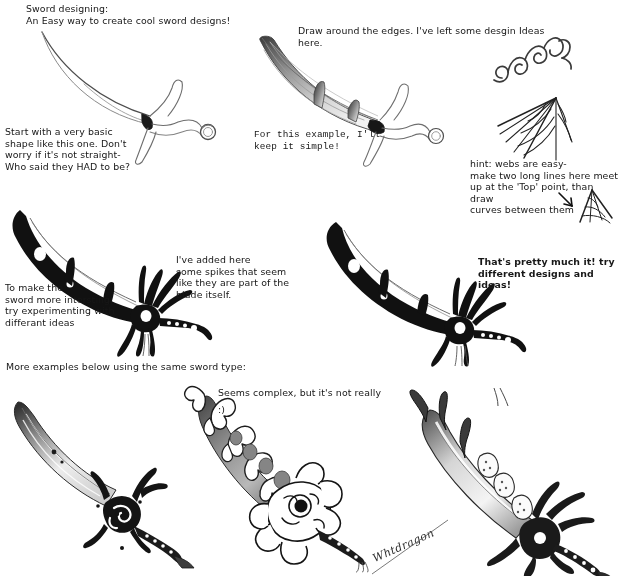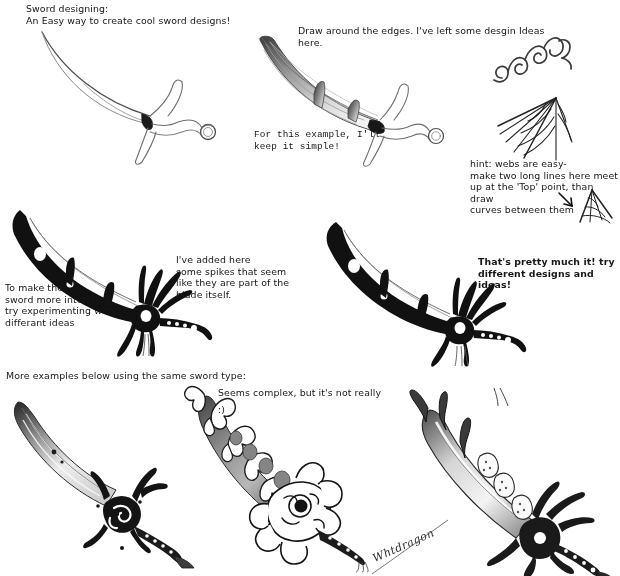--- a/index.html
+++ b/index.html
@@ -62,20 +62,24 @@
 
         <path d="M116 100 C 112 110, 108 122, 104 132 C 102 136, 106 138, 110 134 C 116 124, 122 112, 124 104" stroke="#6d6d6d"></path>
 
         <circle cx="176" cy="104" r="7.5" stroke="#4d4d4d" stroke-width="1.3"></circle>
         <circle cx="176" cy="104" r="4.5" stroke="#8d8d8d" stroke-width="0.9"></circle>
         <path d="M170 100 C 172 98, 176 96, 180 98" stroke="#7a7a7a"></path>
       </g>
     </svg>
   </div>
 
+  <div class="note" style="left:5px;top:126px;">Start with a very basic
+shape like this one. Don't
+worry if it's not straight-
+Who said they HAD to be?</div>
 
   <div class="note" style="left:298px;top:9px;margin-top:16px;">Draw around the edges. I've left some desgin Ideas
 here.</div>
 
   <div class="art" style="left:252px;top:32px;">
     <svg width="200" height="130" viewBox="0 0 200 130">
       <defs>
         <linearGradient id="bladeG2" x1="0" y1="0" x2="0.6" y2="1">
           <stop offset="0%" stop-color="#3a3a3a"></stop>
           <stop offset="40%" stop-color="#9a9a9a"></stop>
@@ -273,21 +277,21 @@
         <path d="M139 130 C 139 138, 138 146, 137 150"></path>
         <path d="M143 130 C 144 138, 144 146, 144 150"></path>
         <path d="M147 130 C 148 138, 149 146, 150 150"></path>
       </g>
     </svg>
   </div>
 
   <div class="note" style="left:478px;top:256px;font-weight:bold;">That's pretty much it! try
 different designs and ideas!</div>
 
-  <div class="note" style="left:6px;top:361px;margin-top:9px;">More examples below using the same sword type:</div>
+  <div class="note" style="left:6px;top:361px;">More examples below using the same sword type:</div>
 
   <div class="art" style="left:10px;top:390px;">
     <svg width="195" height="180" viewBox="0 0 195 180">
       <defs>
         <linearGradient id="bladeE1" x1="0.1" y1="0" x2="0.7" y2="1">
           <stop offset="0%" stop-color="#2f2f2f"></stop>
           <stop offset="30%" stop-color="#8f8f8f"></stop>
           <stop offset="62%" stop-color="#ededed"></stop>
           <stop offset="100%" stop-color="#cfcfcf"></stop>
         </linearGradient>

